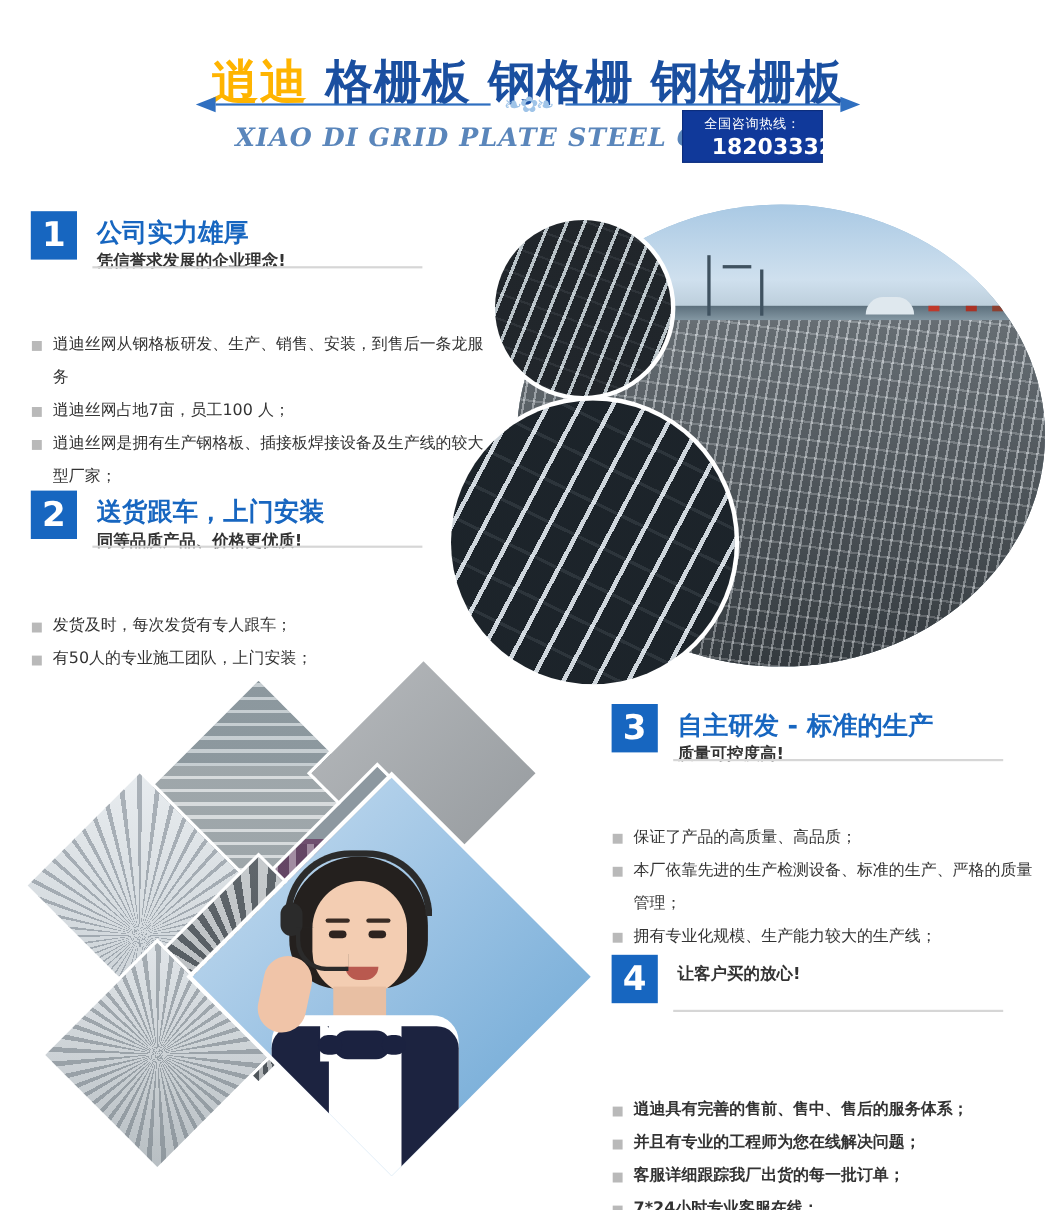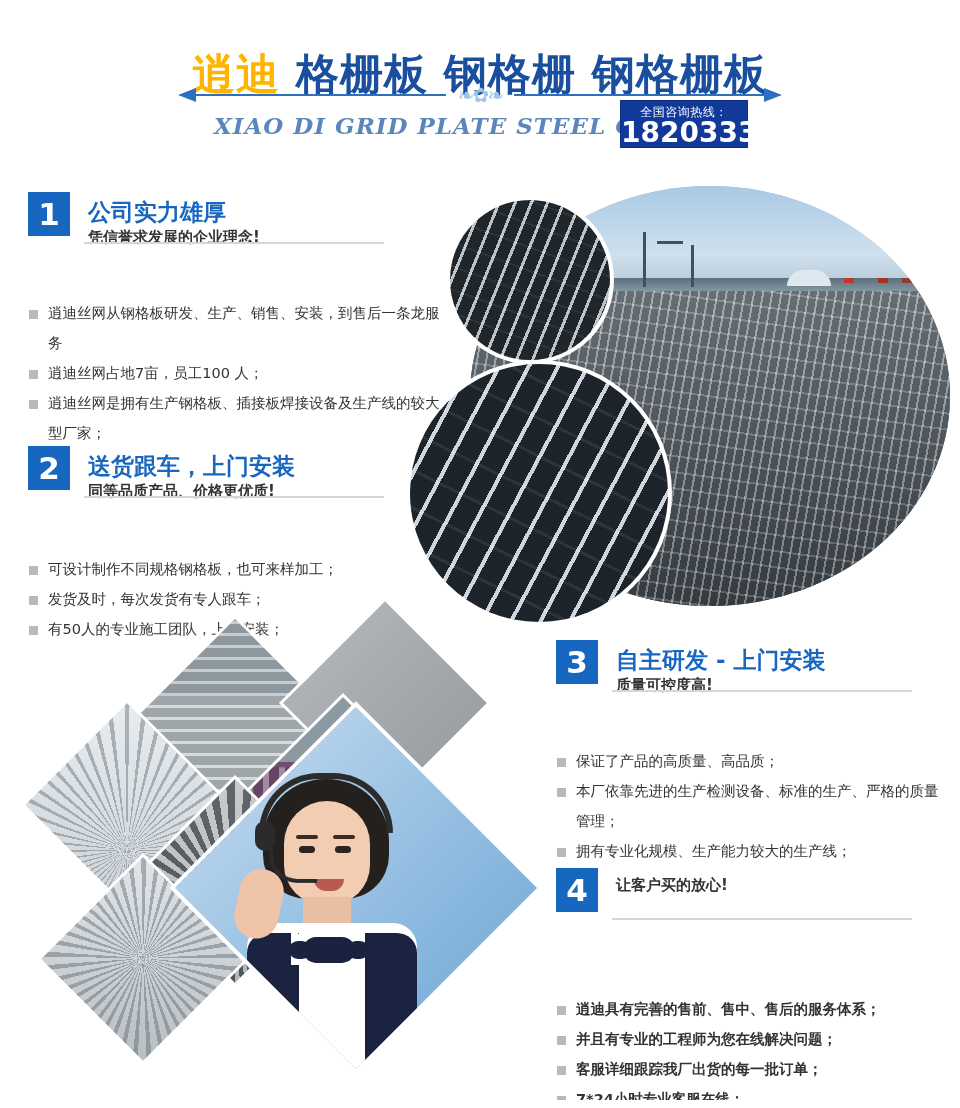--- a/index.html
+++ b/index.html
@@ -99,24 +99,25 @@
     text-align: center;
     border: 1px solid #0c2d7c;
   }
   .hotline .label {
     font-size: 12px;
     line-height: 17px;
     padding-top: 3px;
     letter-spacing: 0.5px;
   }
   .hotline .number {
-    font-size: 28px;
+    font-size: 20px;
     font-weight: bold;
     line-height: 24px;
     font-family: "DejaVu Sans", "Liberation Sans", sans-serif;
+    padding-left: 26px;
   }
 
   
   .num-badge {
     display: inline-block;
     width: 42px;
     height: 44px;
     background: #1766c0;
     color: #ffffff;
     font-size: 31px;
@@ -527,23 +528,20 @@
   <div class="sec2">
     <div class="head-row">
       <span class="num-badge">2</span>
       <div class="head-texts">
         <div class="head-title">送货跟车，上门安装</div>
         <div class="head-sub">同等品质产品、价格更优质!</div>
       </div>
       <div class="head-underline"></div>
     </div>
     <ul class="bullets">
-      <li>
-          <span class="cont">可设计制作不同规格钢格板，也可来样加工；</span>
-        </li>
       <li>
           <span class="cont">发货及时，每次发货有专人跟车；</span>
         </li>
       <li>
           <span class="cont">有50人的专业施工团队，上门安装；</span>
         </li>
     </ul>
   </div>
 
   <div class="diamonds">
@@ -587,21 +585,21 @@
         <div class="op-mic"></div>
         <div class="op-hand"></div>
       </div>
     </div>
   </div>
 
   <div class="sec3">
     <div class="head-row">
       <span class="num-badge">3</span>
       <div class="head-texts">
-        <div class="head-title">自主研发 - 上门安装</div>
+        <div class="head-title">自主研发 - 标准的生产</div>
         <div class="head-sub">质量可控度高!</div>
       </div>
       <div class="head-underline"></div>
     </div>
     <ul class="bullets">
       <li>
           <span class="cont">保证了产品的高质量、高品质；</span>
         </li>
       <li>
           <span class="cont">本厂依靠先进的生产检测设备、标准的生产、严格的质量管理；</span>

